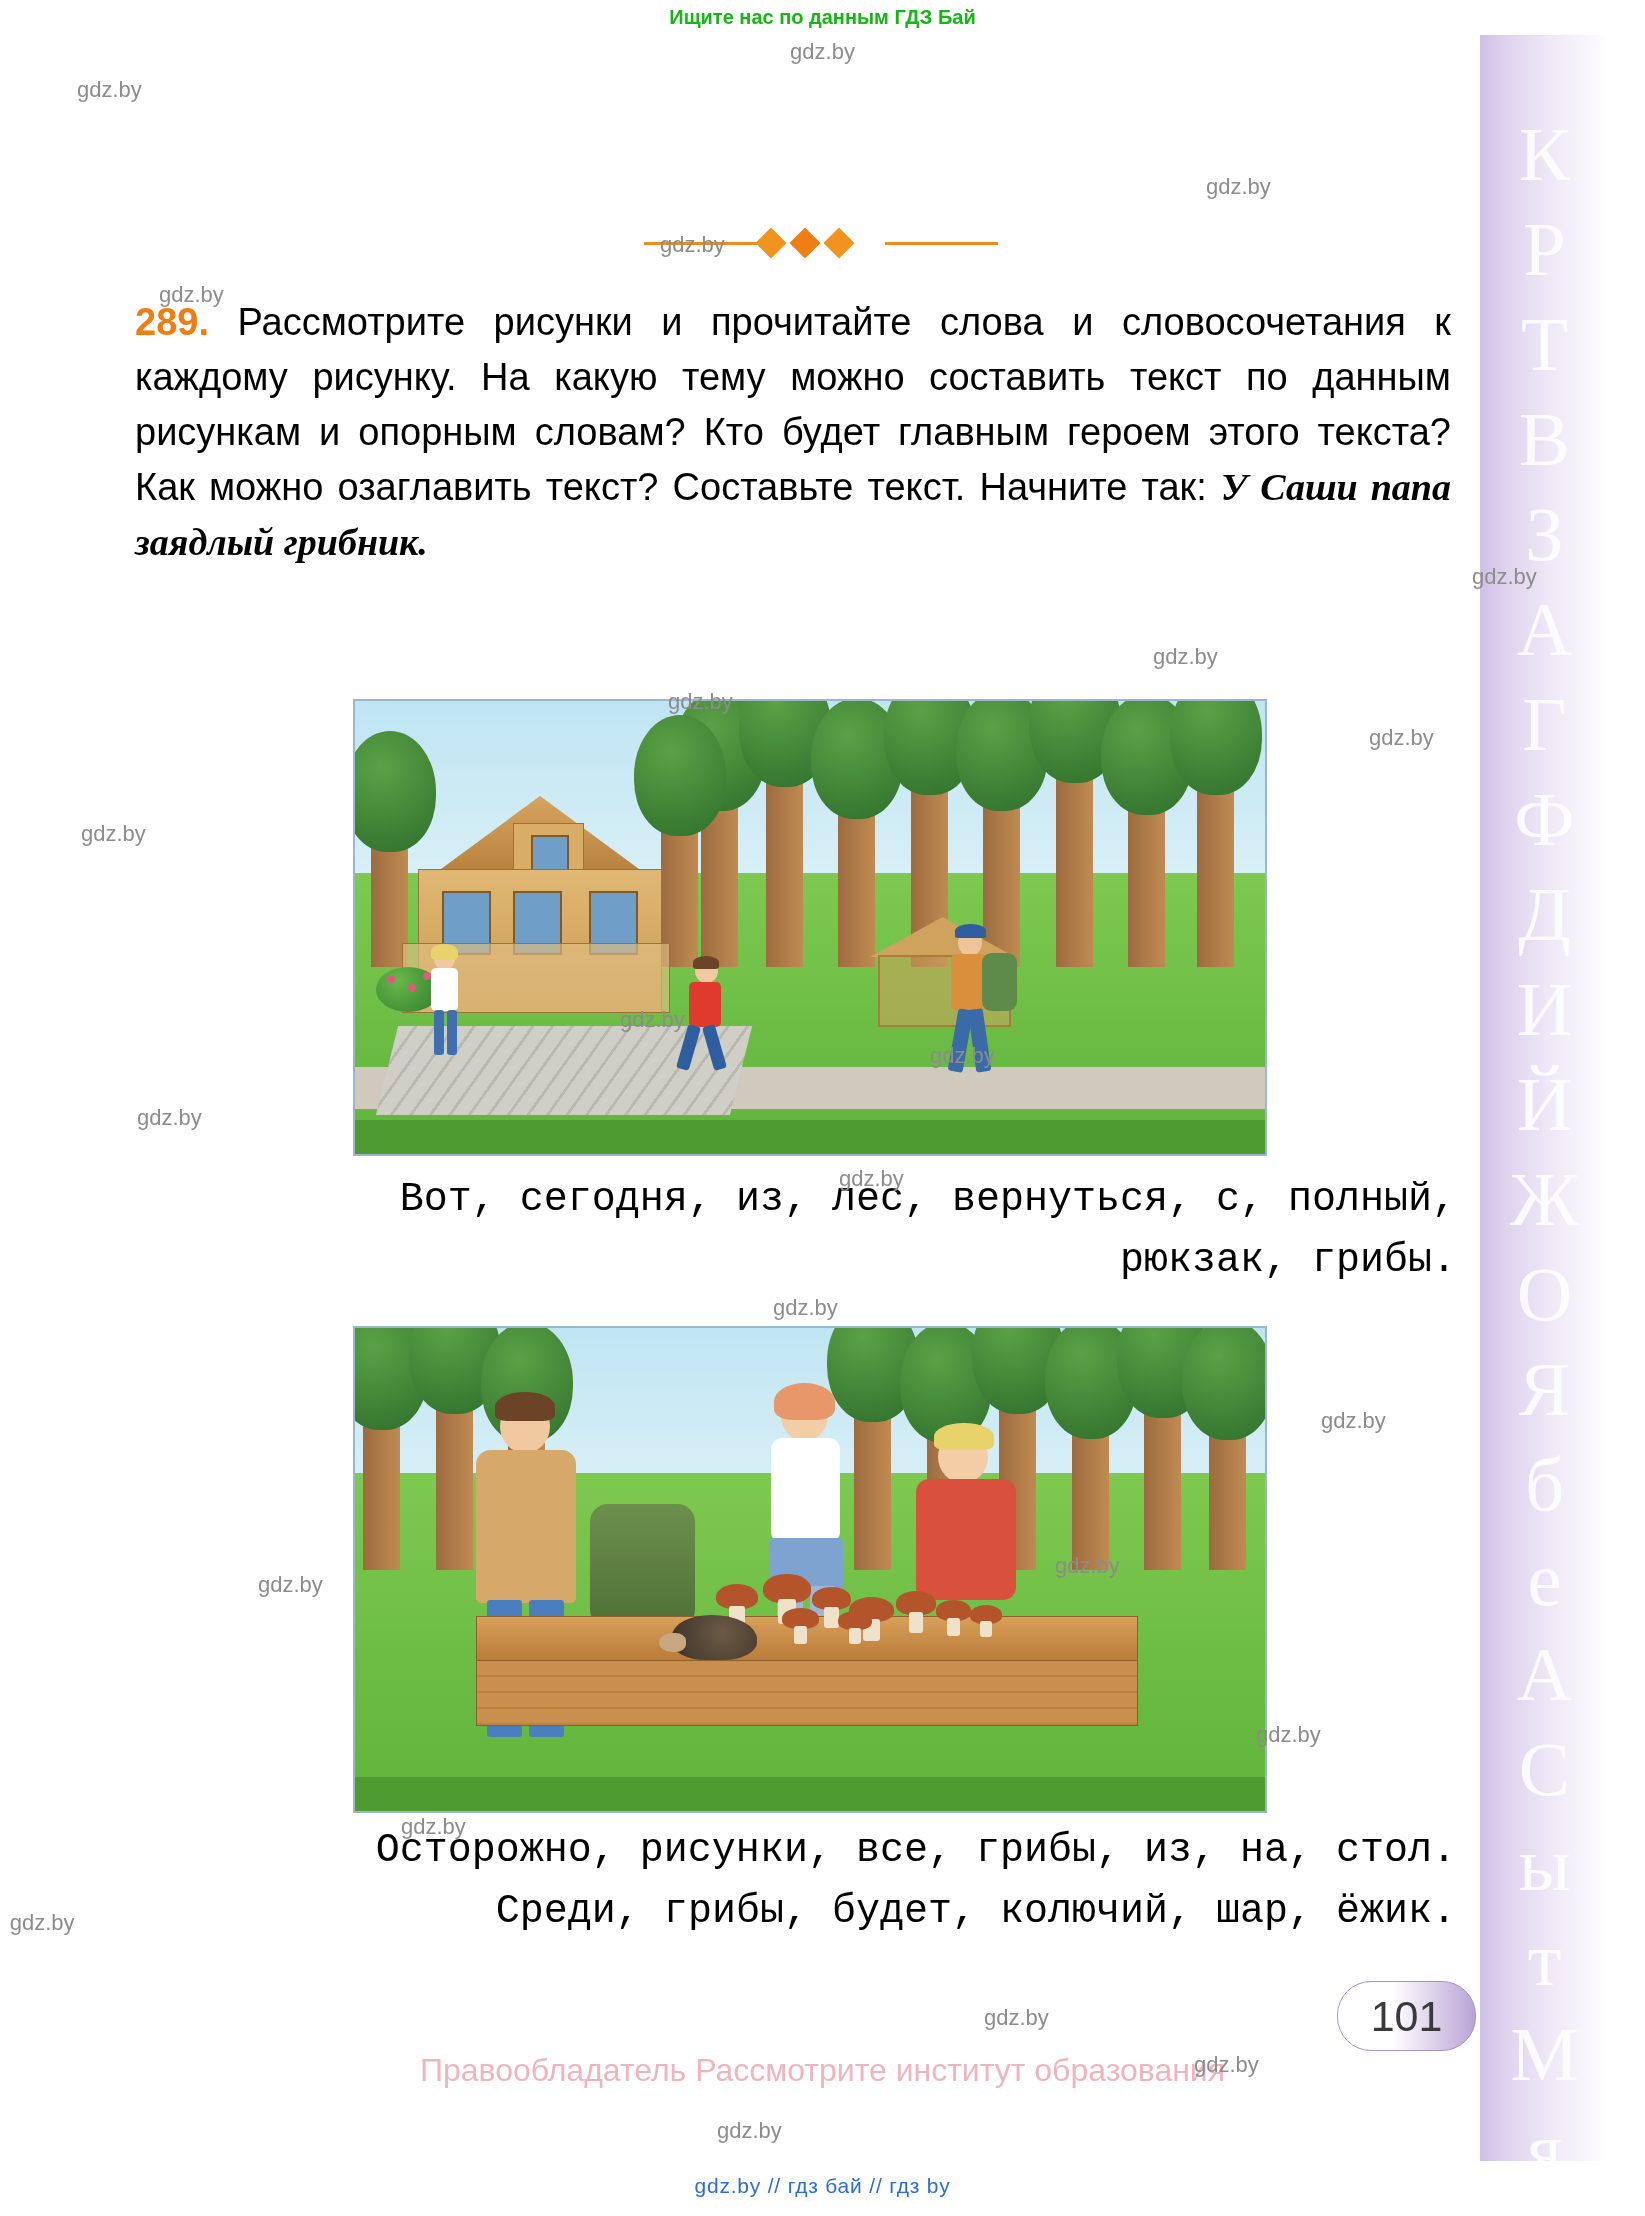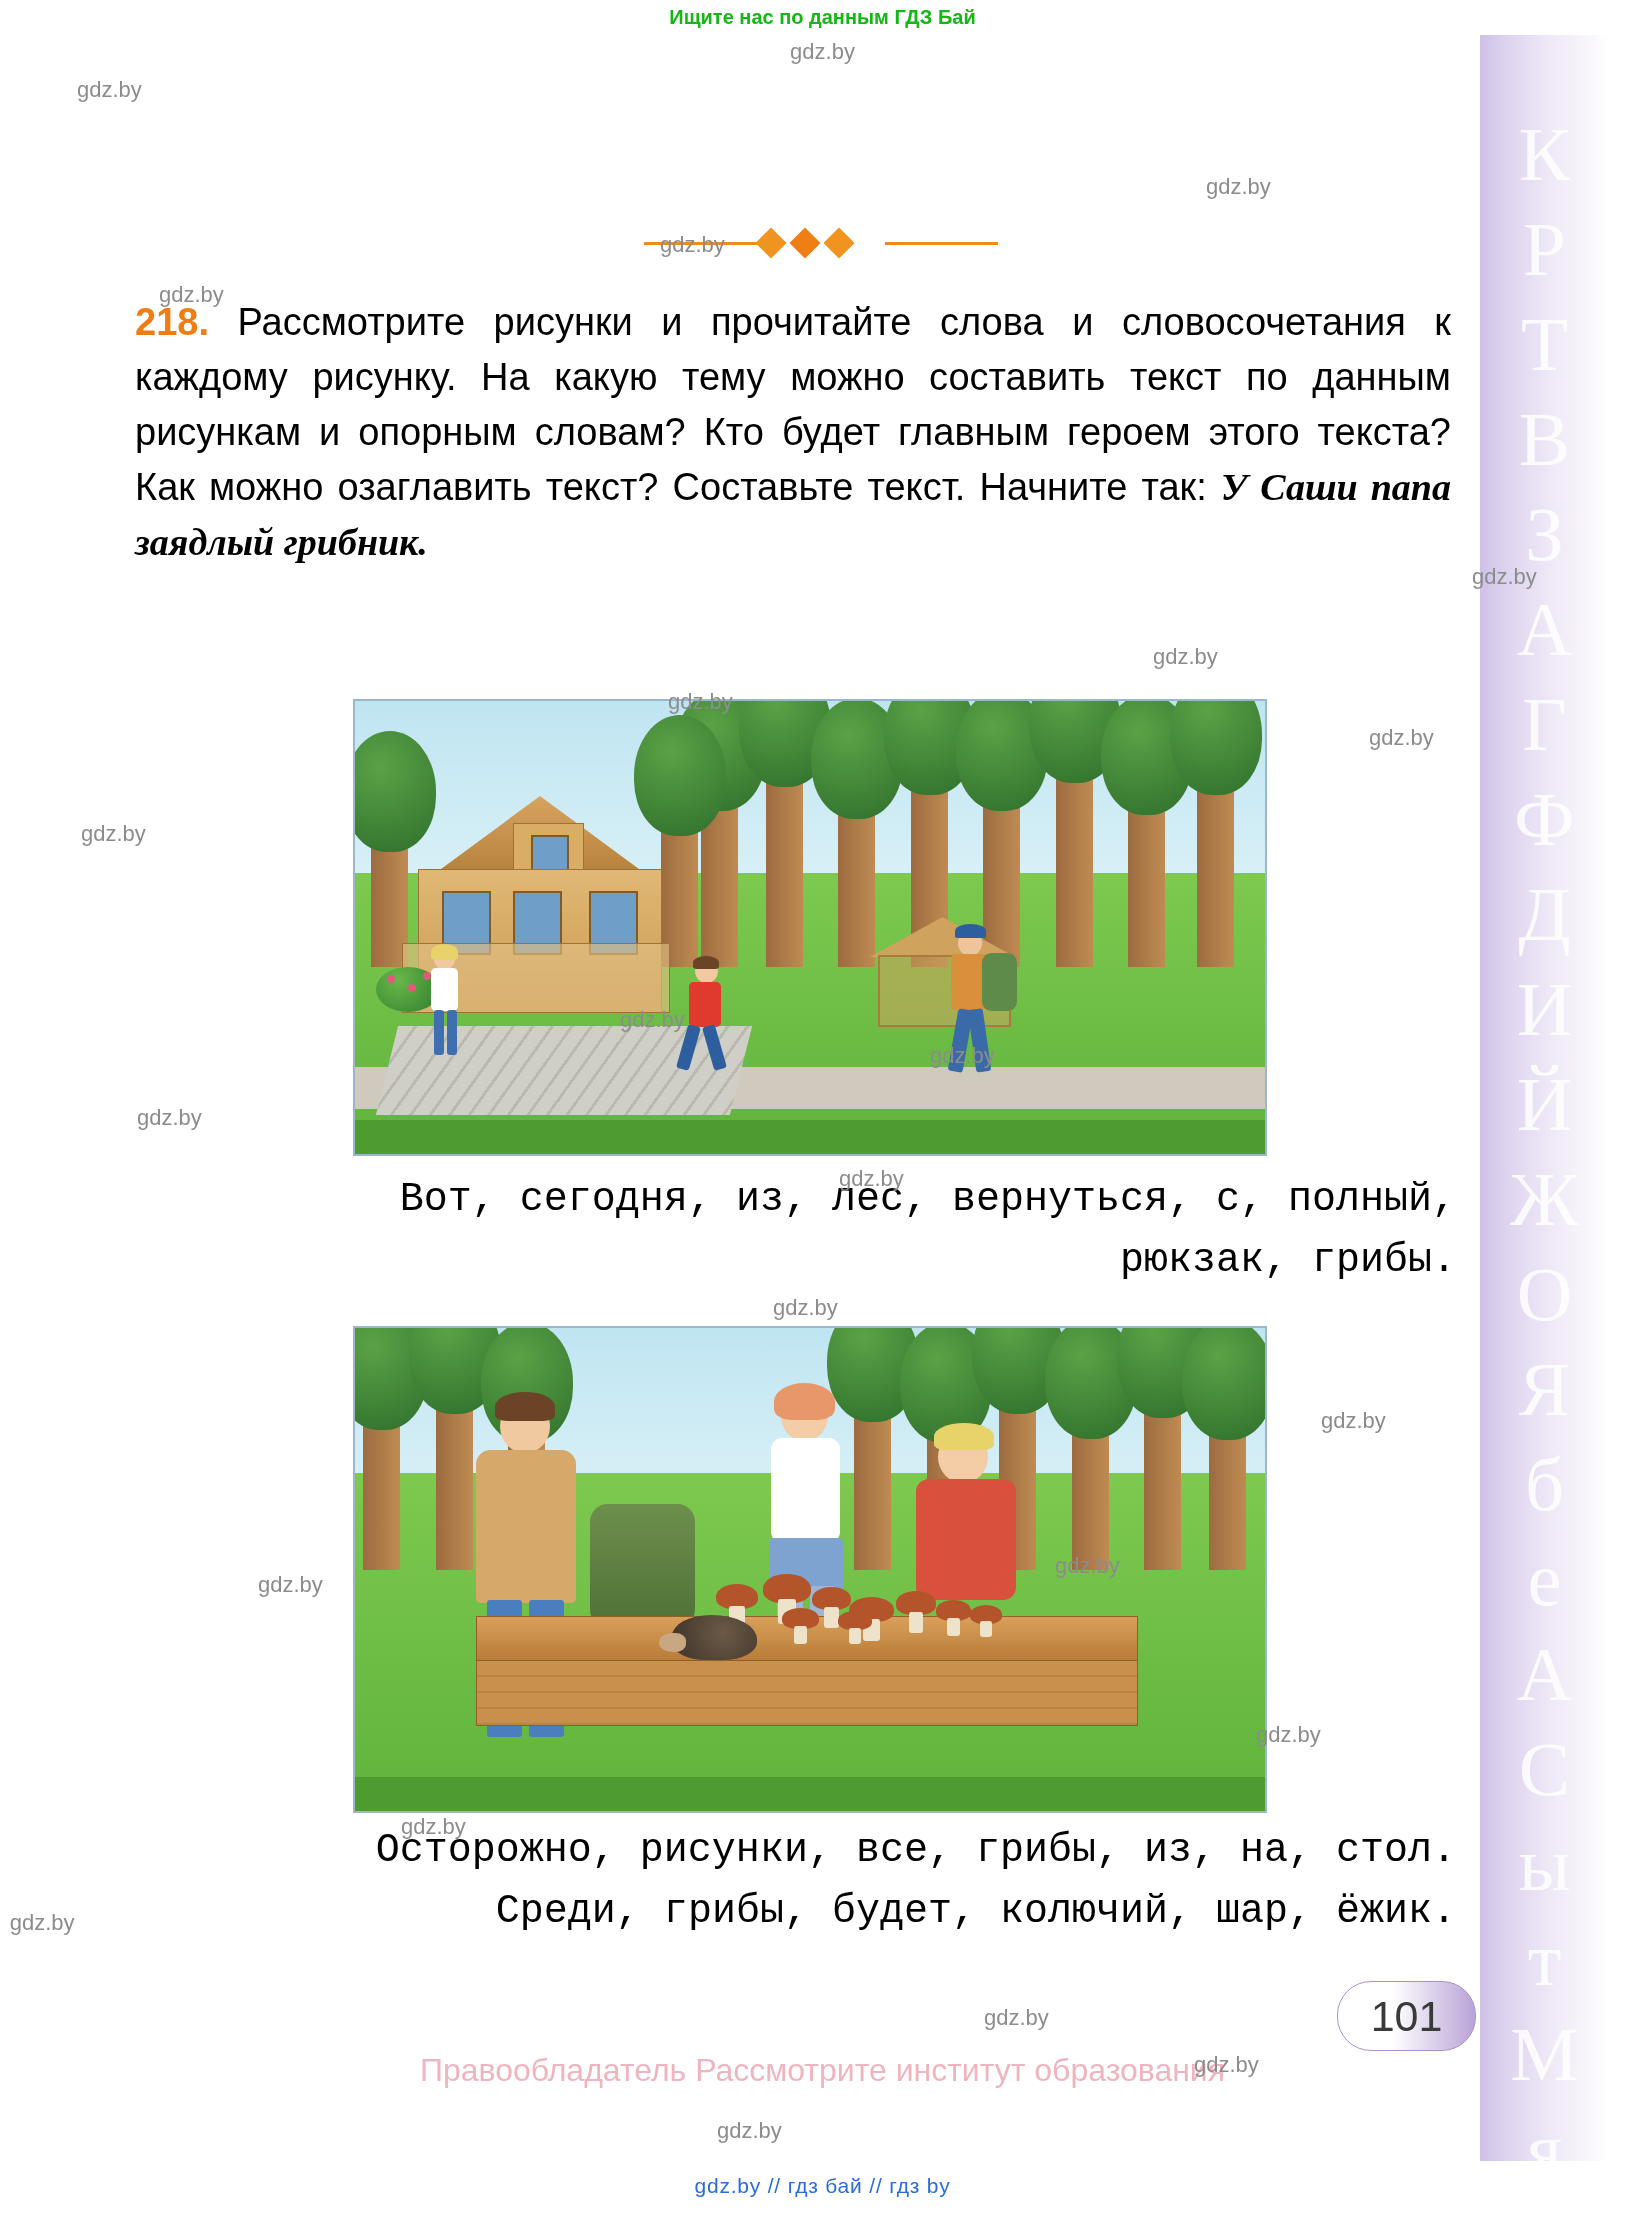--- a/index.html
+++ b/index.html
@@ -287,21 +287,21 @@
 
 <div class="ornament">
   <div class="line l"></div>
   <div class="line r"></div>
   <div class="dia d1"></div>
   <div class="dia d2"></div>
   <div class="dia d3"></div>
 </div>
 
 <div class="task">
-  <span class="num">218.</span>
+  <span class="num">289.</span>
   <span>Рассмотрите рисунки и прочитайте слова и словосочетания к каждому рисунку. На какую тему можно составить текст по данным рисункам и опорным словам? Кто будет главным героем этого текста? Как можно озаглавить текст? Составьте текст. Начните так: </span><span class="ital">У Саши папа заядлый грибник.</span>
 </div>
 
 <div class="illus" id="illus1">
   <div class="sky"></div>
   <div class="ground"></div>
 
   <div style="position:absolute;left:0;top:0;width:100%;height:266px;">
     <div class="tree" style="left:346px;height:242px;">
         <div class="crown"></div>

